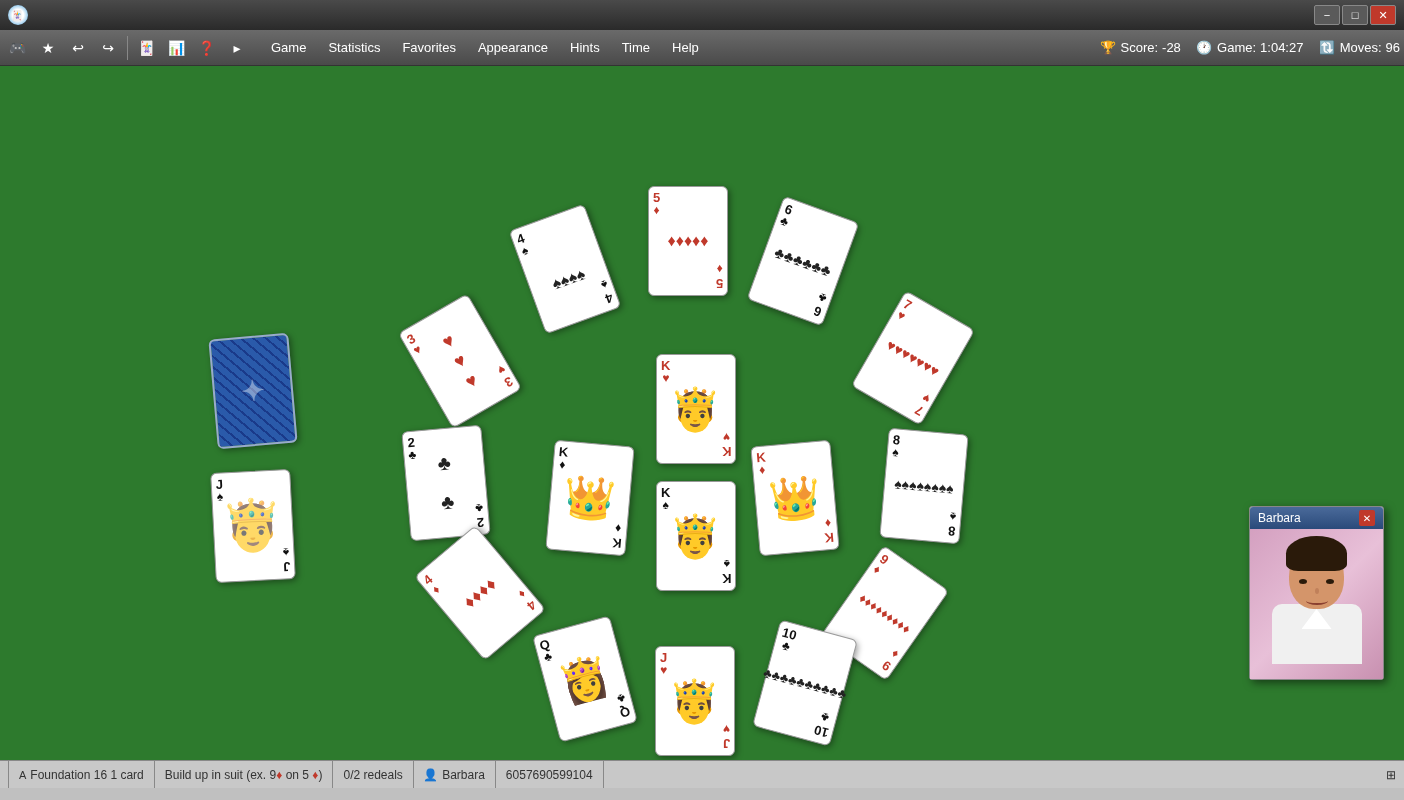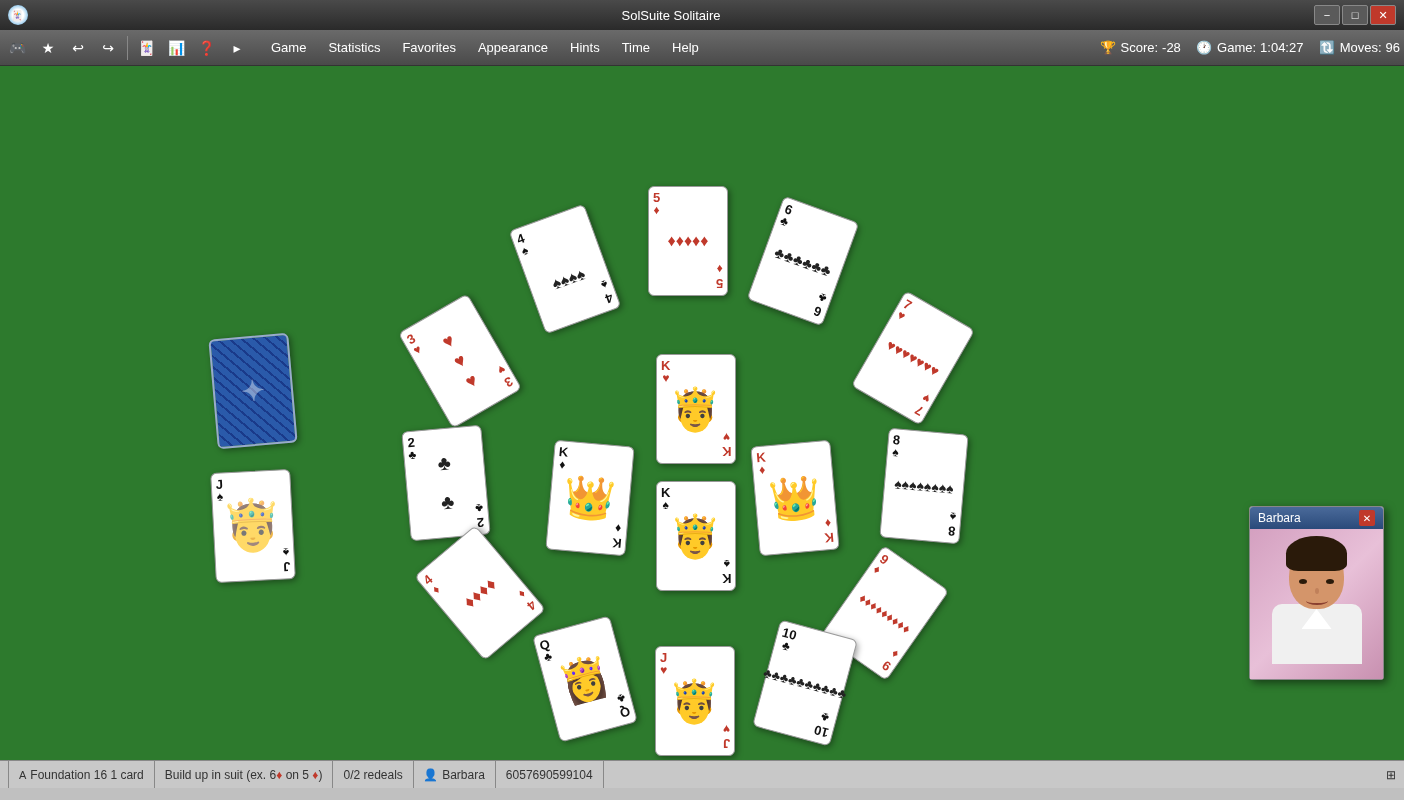--- a/index.html
+++ b/index.html
@@ -187,21 +187,20 @@
       width: 1px; height: 24px; background: #888; margin: 0 3px;
     }
   </style>
 </head>
 <body>
 
 <div id="title-bar">
   <div id="title-bar-left">
     <div class="app-icon">🃏</div>
   </div>
-  <div id="title-bar-center">SolSuite Solitaire</div>
   <div id="title-bar-controls">
     <div class="title-btn">−</div>
     <div class="title-btn">□</div>
     <div class="title-btn close">✕</div>
   </div>
 </div>
 
 <div id="menu-bar">
 
   <div class="menu-icons">
@@ -505,21 +504,21 @@
 <div id="status-bar">
   <div class="status-segment">
     <span class="status-icon">A</span>
     <span>Foundation</span>
     &nbsp;
     <span>16</span>
     &nbsp;
     <span>1 card</span>
   </div>
   <div class="status-segment">
-    <span>Build up in suit (ex. 6 </span>
+    <span>Build up in suit (ex. 9 </span>
     <span class="status-red">♦</span>
     <span>&nbsp;on 5&nbsp;</span>
     <span class="status-red">♦</span>
     <span>)</span>
   </div>
   <div class="status-segment">0/2 redeals</div>
   <div class="status-segment">
     <span>👤</span>
     &nbsp;
     <span>Barbara</span>

